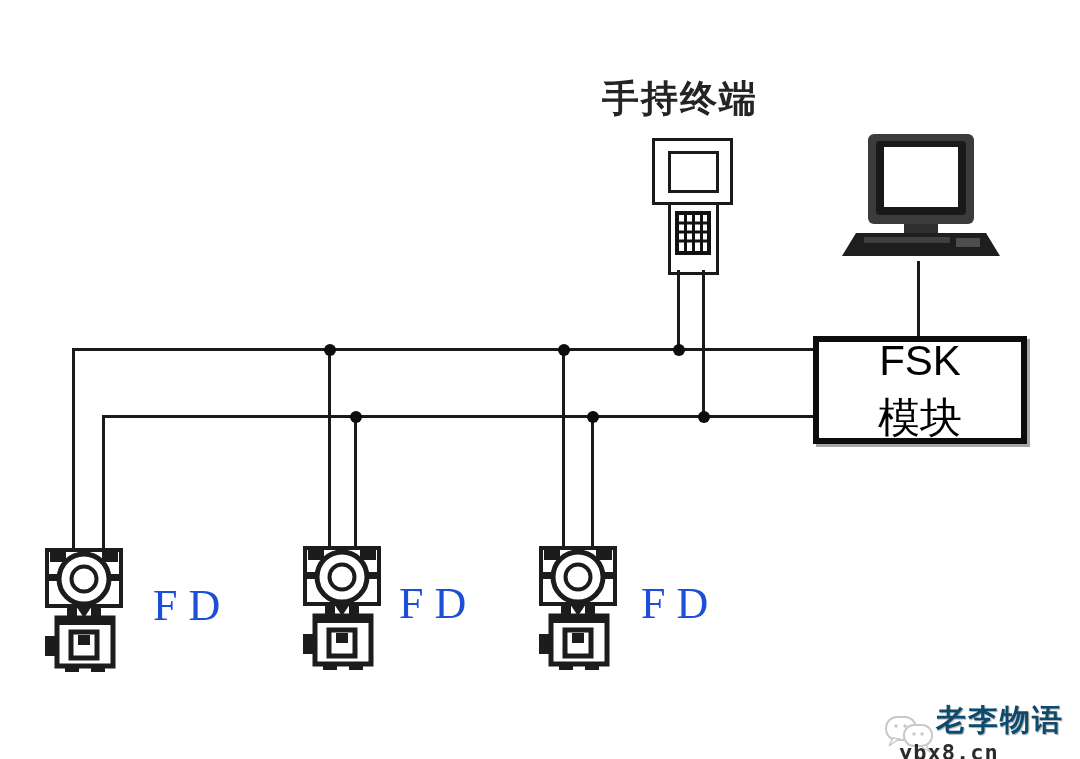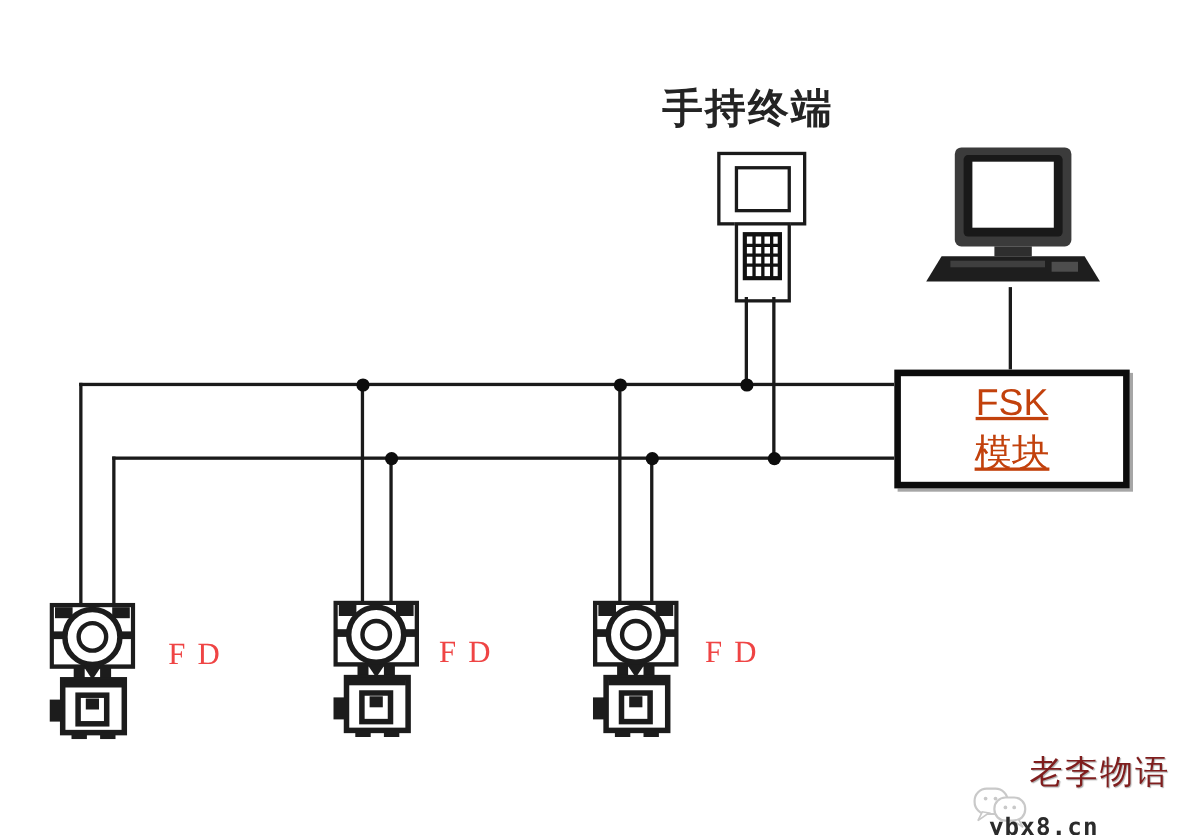--- a/index.html
+++ b/index.html
@@ -15,28 +15,28 @@
   .dot{position:absolute;width:12px;height:12px;border-radius:50%;background:#0d0d0d;}
   
   .hh-head{position:absolute;left:652px;top:114px;width:75px;height:61px;border:3px solid #1a1a1a;background:#fff;}
   .hh-screen{position:absolute;left:668px;top:127px;width:45px;height:36px;border:3px solid #1a1a1a;background:#fff;}
   .hh-body{position:absolute;left:668px;top:178px;width:45px;height:67px;border:3px solid #1a1a1a;background:#fff;}
   
   .cn-title{position:absolute;left:575px;top:50px;width:210px;text-align:center;
     font-size:37px;font-weight:600;color:#242424;letter-spacing:2px;}
   .fsk-box{position:absolute;left:813px;top:312px;width:202px;height:96px;border:6px solid #0c0c0c;
     background:#fff;display:flex;flex-direction:column;align-items:center;justify-content:center;
-    font-size:34px;color:#c2410c;line-height:1.35;box-shadow:3px 3px 0 rgba(0,0,0,0.35);text-decoration:underline;}
-  .fd-label{position:absolute;font-family:"Liberation Serif",serif;font-size:28px;color:#ef4444;
+    font-size:42px;color:#000000;line-height:1.35;box-shadow:3px 3px 0 rgba(0,0,0,0.35);}
+  .fd-label{position:absolute;font-family:"Liberation Serif",serif;font-size:44px;color:#1d4ed8;
     letter-spacing:11px;font-weight:500;}
   .legend{position:absolute;left:55px;top:680px;white-space:nowrap;}
   .legend .key{font-family:"Liberation Serif",serif;font-size:42px;color:#1d1d1d;letter-spacing:8px;font-weight:500;}
   .legend .val{font-size:37px;color:#242424;font-weight:600;margin-left:44px;letter-spacing:3px;}
   
-  .wm-brand{position:absolute;left:936px;top:658px;font-size:30px;font-weight:normal;color:#7f1d1d;
+  .wm-brand{position:absolute;left:936px;top:676px;font-size:30px;font-weight:bold;color:#0c4a6e;
     letter-spacing:2px;text-shadow:1px 1px 1px #ababab;}
   .wm-site{position:absolute;left:899px;top:716px;font-family:"DejaVu Sans Mono",monospace;
     font-size:22px;font-weight:bold;color:#2b2b2b;letter-spacing:1px;}
 </style>
 </head>
 <body>
 
 <div id="stage">
 
   <svg width="0" height="0" style="position:absolute" aria-hidden="true">

